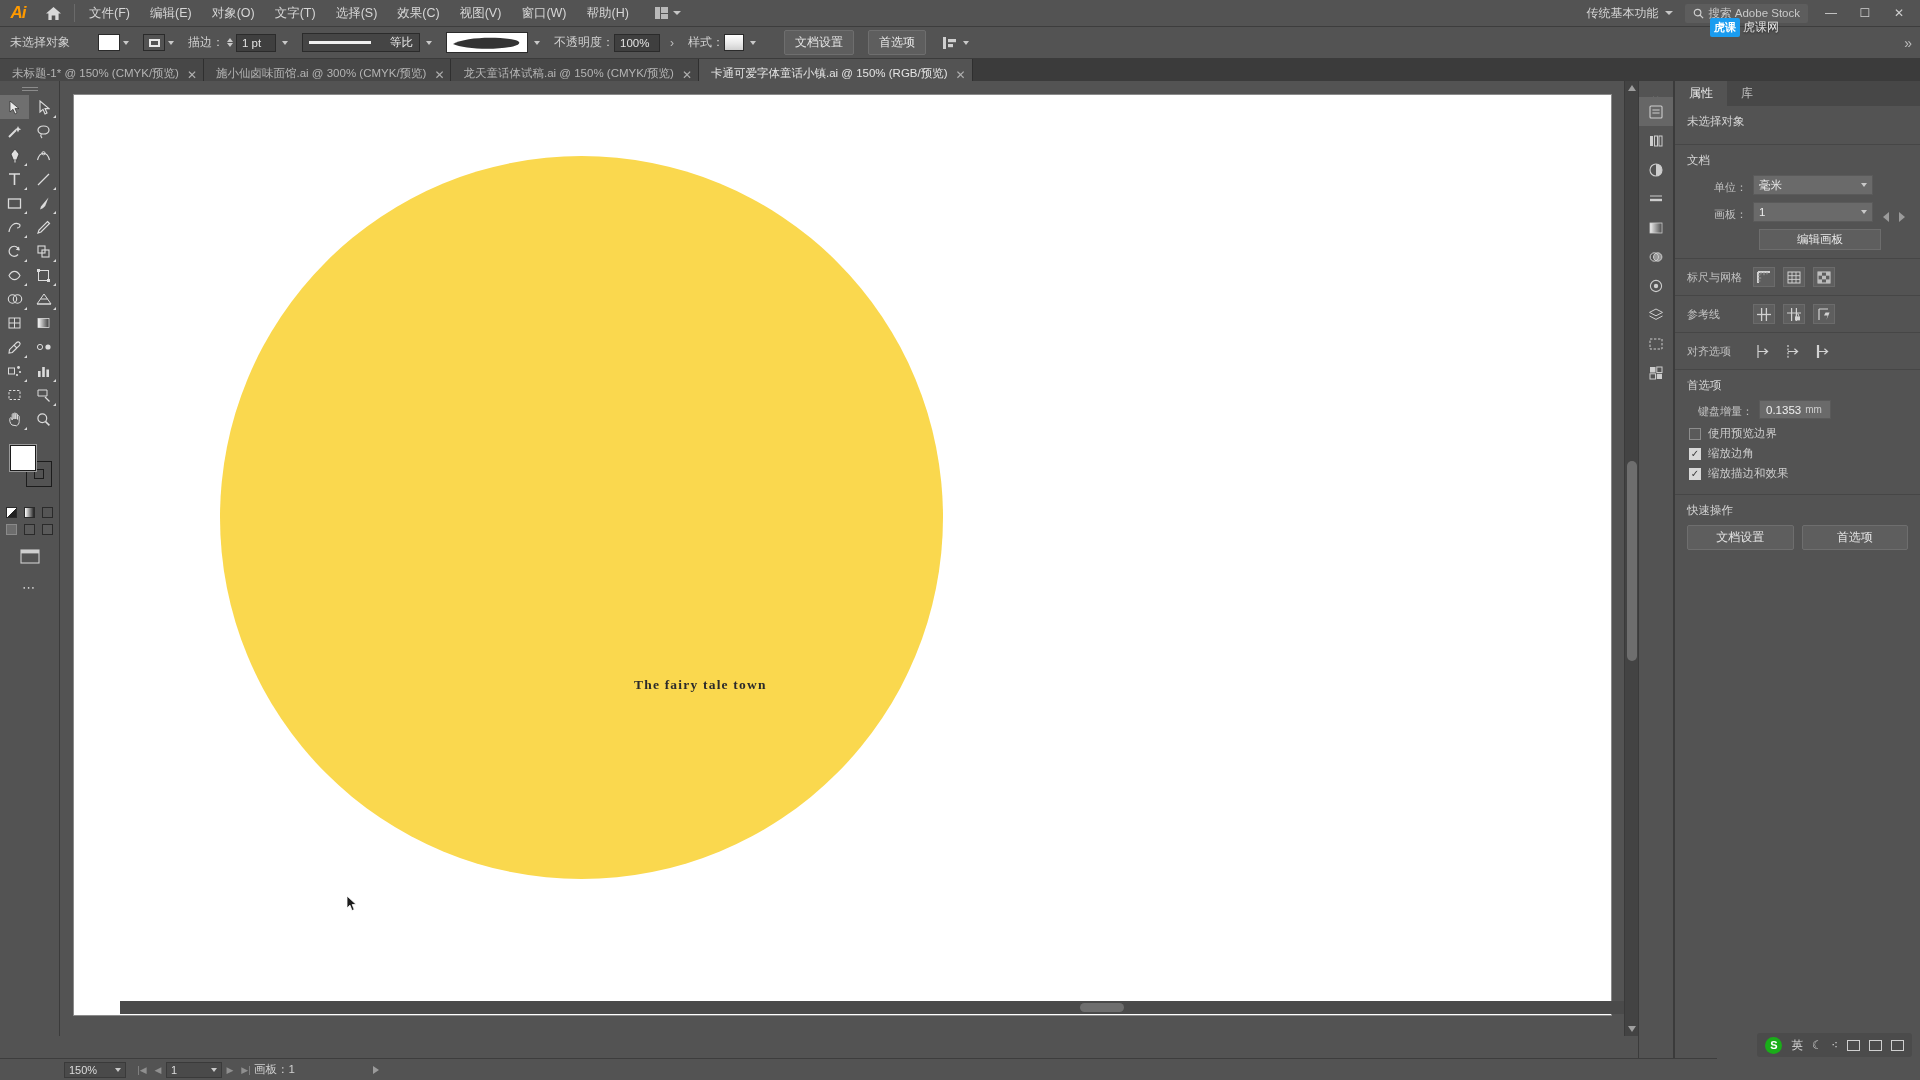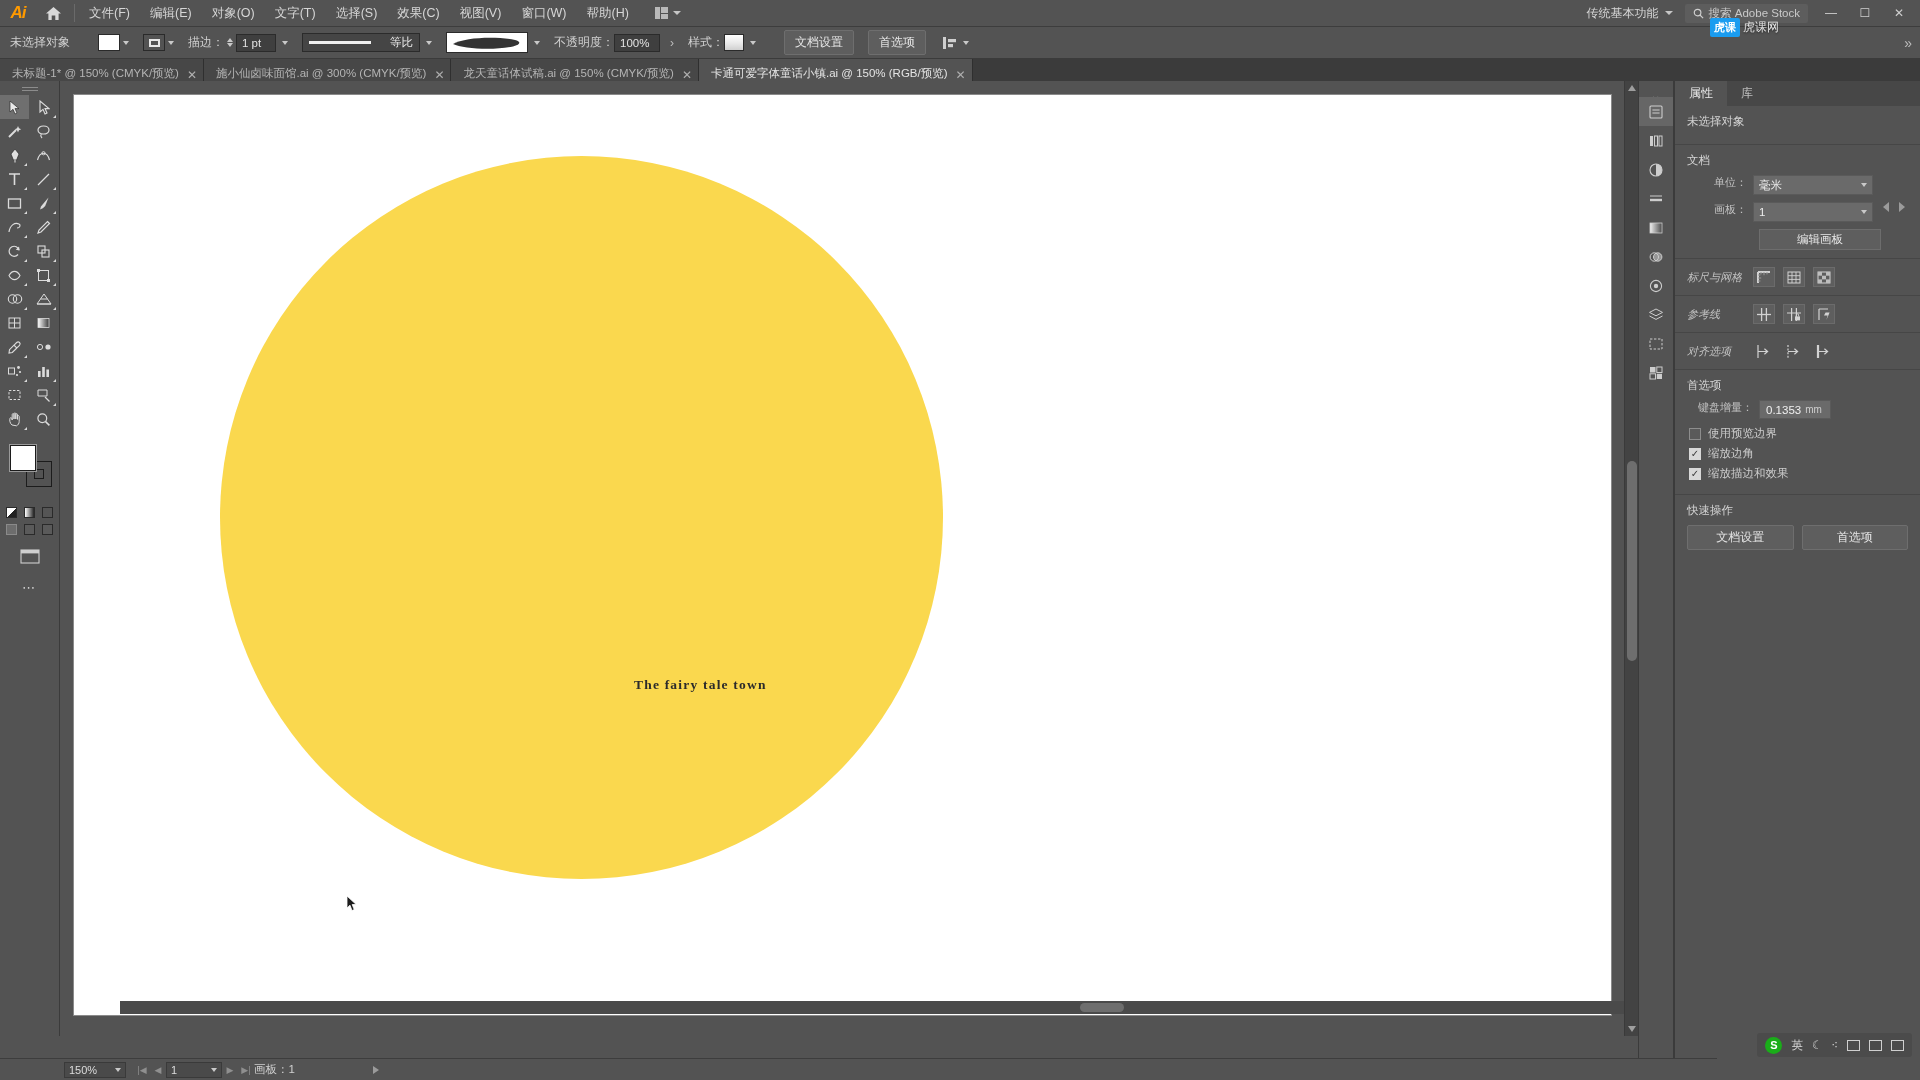--- a/index.html
+++ b/index.html
@@ -190,38 +190,38 @@
   
   .props {
     position:absolute; right:0; top:81px; width:246px; bottom:0;
     background:#535353; border-left:1px solid #3b3b3b; color:#cdcdcd;
   }
   .props-tabs { display:flex; height:25px; background:#474747; }
   .ptab { padding:0 14px; height:25px; line-height:25px; font-size:12px; color:#c0c0c0; }
   .ptab.active { background:#535353; color:#eaeaea; }
   .p-sect { padding:8px 12px; border-bottom:1px solid #464646; }
   .p-title { font-size:11.5px; color:#d4d4d4; margin-bottom:7px; }
-  .p-row { display:flex; align-items:flex-start; margin-bottom:7px; }
+  .p-row { display:flex; align-items:flex-end; margin-bottom:7px; }
   .p-lab { font-size:11px; color:#c2c2c2; width:66px; text-align:right; padding-right:6px; }
   .p-sel {
     flex:1; height:20px; background:#6a6a6a; border:1px solid #5a5a5a; color:#ececec;
     font-size:11.5px; display:flex; align-items:center; justify-content:space-between;
     padding:0 5px; max-width:120px;
   }
   .p-arrows { display:flex; gap:10px; margin-left:10px; }
   .p-arrow { width:0;height:0;border-top:5px solid transparent;border-bottom:5px solid transparent; }
   .p-arrow.l { border-right:6px solid #9b9b9b; }
   .p-arrow.r { border-left:6px solid #9b9b9b; }
   .p-btn-wide {
     margin-left:72px; height:21px; background:#5e5e5e; border:1px solid #6d6d6d;
     color:#e8e8e8; font-size:11.5px; display:flex; align-items:center; justify-content:center;
     max-width:122px;
   }
   .p-iconrow { display:flex; align-items:center; }
-  .p-iconrow .p-lab { width:66px;font-style:italic; }
+  .p-iconrow .p-lab { width:66px; }
   .p-icons { display:flex; gap:8px; }
   .p-ico {
     width:22px;height:20px; display:flex; align-items:center; justify-content:center;
     background:#5e5e5e; border:1px solid #6b6b6b;
   }
   .p-ico.plain { background:transparent; border:none; }
   .p-field {
     background:#6a6a6a; border:1px solid #5a5a5a; color:#f0f0f0; font-size:11.5px;
     height:19px; display:flex; align-items:center; padding:0 6px; gap:4px; min-width:72px;
   }

